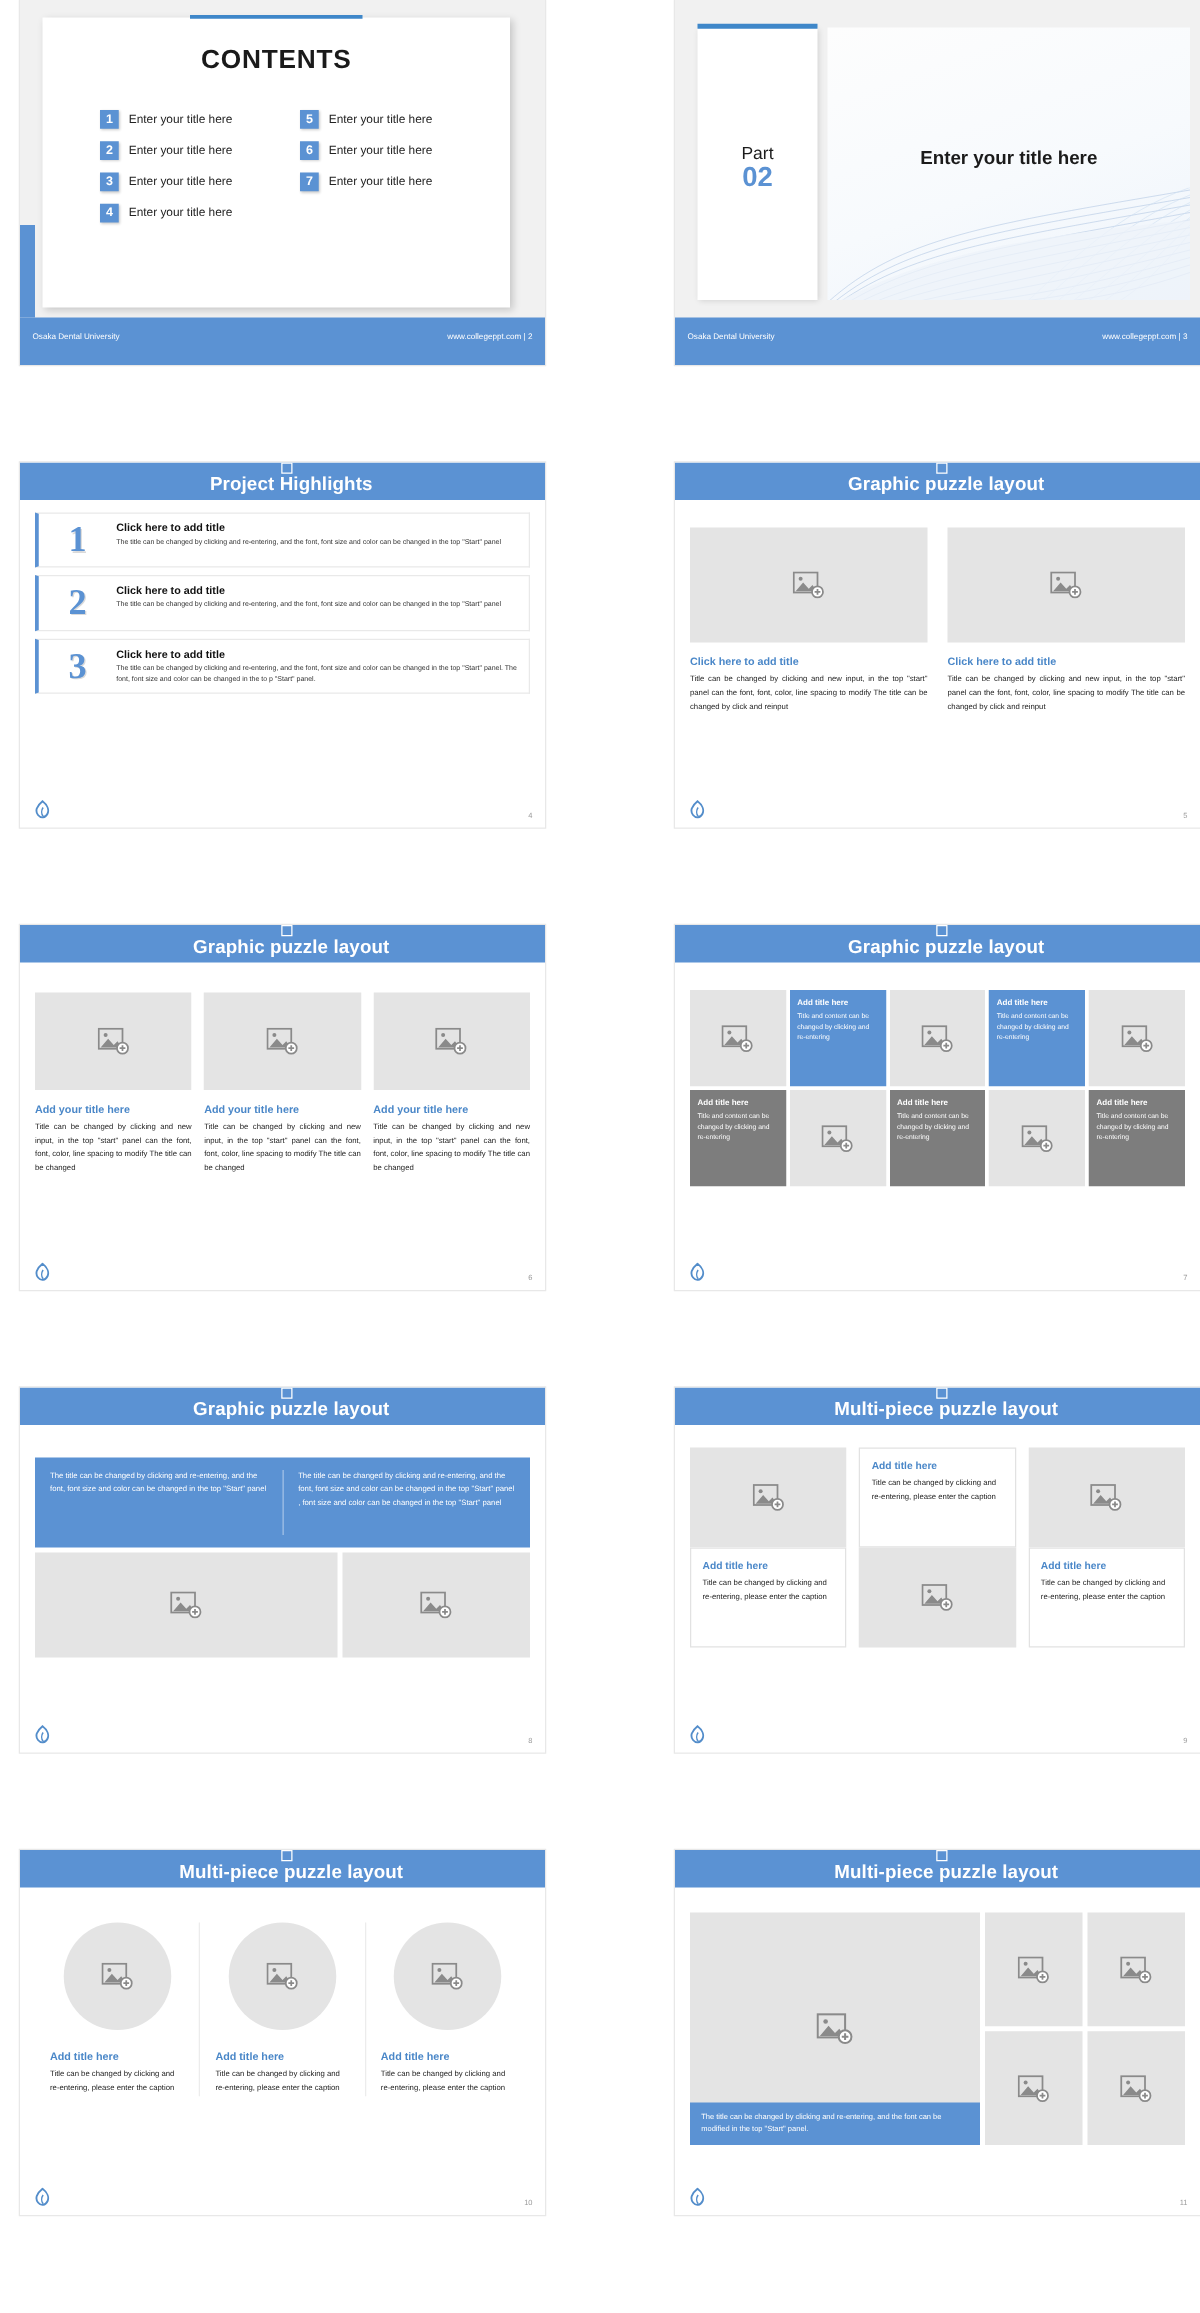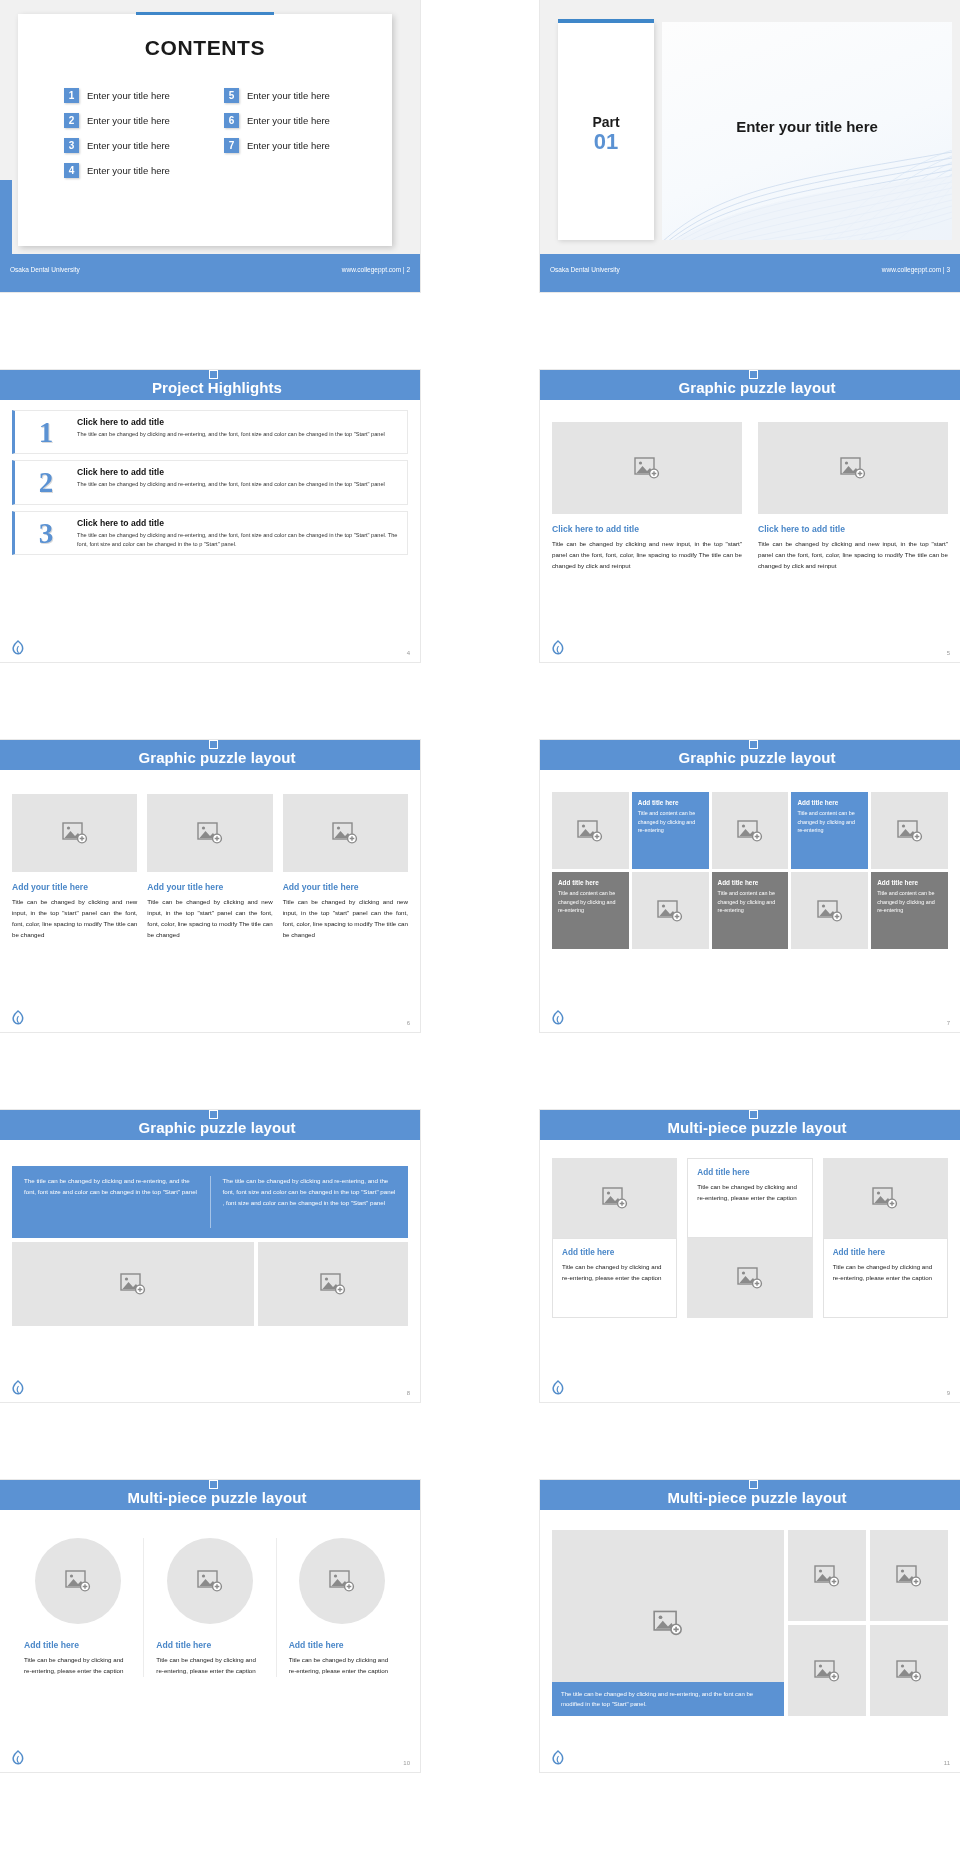--- a/index.html
+++ b/index.html
@@ -7,21 +7,21 @@
     width:960px; height:1850px;
     background:#ffffff;
     font-family:"Liberation Sans", sans-serif;
     -webkit-font-smoothing:antialiased;
   }
   .sheet { width:960px; height:1850px; display:flex; flex-wrap:wrap; background:#fff; }
 
   
   .slide {
     width:420px; height:292px;
-    margin:0 0 14px 0;
+    margin:0 0 14px 16px;
     background:#fff;
     position:relative;
     overflow:hidden;
     box-shadow:0 0 0 1px #e8e8e8;
   }
 
   .row { width:960px; display:flex; justify-content:space-between; padding:0 0px; }
 
   
   .hdr {
@@ -69,21 +69,21 @@
   .footerbar .www{ position:absolute; right:10px; top:12px; font-size:6.5px; color:#fff; }
   .leftstripe{ position:absolute; left:0; top:180px; width:12px; bottom:38px; background:#5b92d3;}
 
   
   .s-part{ background:#f1f1f1; padding:0; }
   .part-left{
     position:absolute; left:18px; top:22px; width:96px; bottom:52px; background:#fff;
     box-shadow:1px 1px 5px rgba(0,0,0,.15);
   }
   .part-left:before{content:"";position:absolute;left:0;top:-3px;width:100%;height:3.5px;background:#3f87c9;}
-  .part-lbl{ text-align:center; margin-top:92px; font-size:14px; font-weight:bold; color:#1c1c1c;}
+  .part-lbl{ text-align:center; margin-top:92px; font-size:14px; font-weight:normal; color:#1c1c1c;}
   .part-num{ text-align:center; font-size:22px; font-weight:bold; color:#5b92d3; line-height:1.05;}
   .part-right{
     position:absolute; left:122px; right:8px; top:22px; bottom:52px;
     background:linear-gradient(160deg,#fdfdfd 0%,#f7fafd 55%,#eef4fb 100%);
     overflow:hidden;
   }
   .part-right .ttl{
     position:absolute; left:0; right:0; top:96px; text-align:center;
     font-size:15px; font-weight:bold; color:#1b1b1b;
   }
@@ -200,21 +200,21 @@
       </div>
       <div class="footerbar">
         <span class="uni">Osaka Dental University</span>
         <span class="www"><span>www.collegeppt.com |</span> <span>2</span></span>
       </div>
     </div>
 
     <div class="slide s-part">
       <div class="part-left">
         <div class="part-lbl">Part</div>
-        <div class="part-num">01</div>
+        <div class="part-num">02</div>
       </div>
       <div class="part-right">
         <div class="ttl">Enter your title here</div>
         <svg class="swirl" viewBox="0 0 300 96" preserveAspectRatio="none">
           <g fill="none" stroke="#b9cde6" stroke-width="0.55">
             <path d="M0 92 C60 40 130 30 300 2"></path>
             <path d="M0 96 C62 46 132 36 300 8"></path>
             <path d="M4 96 C66 52 136 42 300 14"></path>
             <path d="M10 96 C72 58 142 48 300 20"></path>
             <path d="M18 96 C80 64 148 54 300 26"></path>

